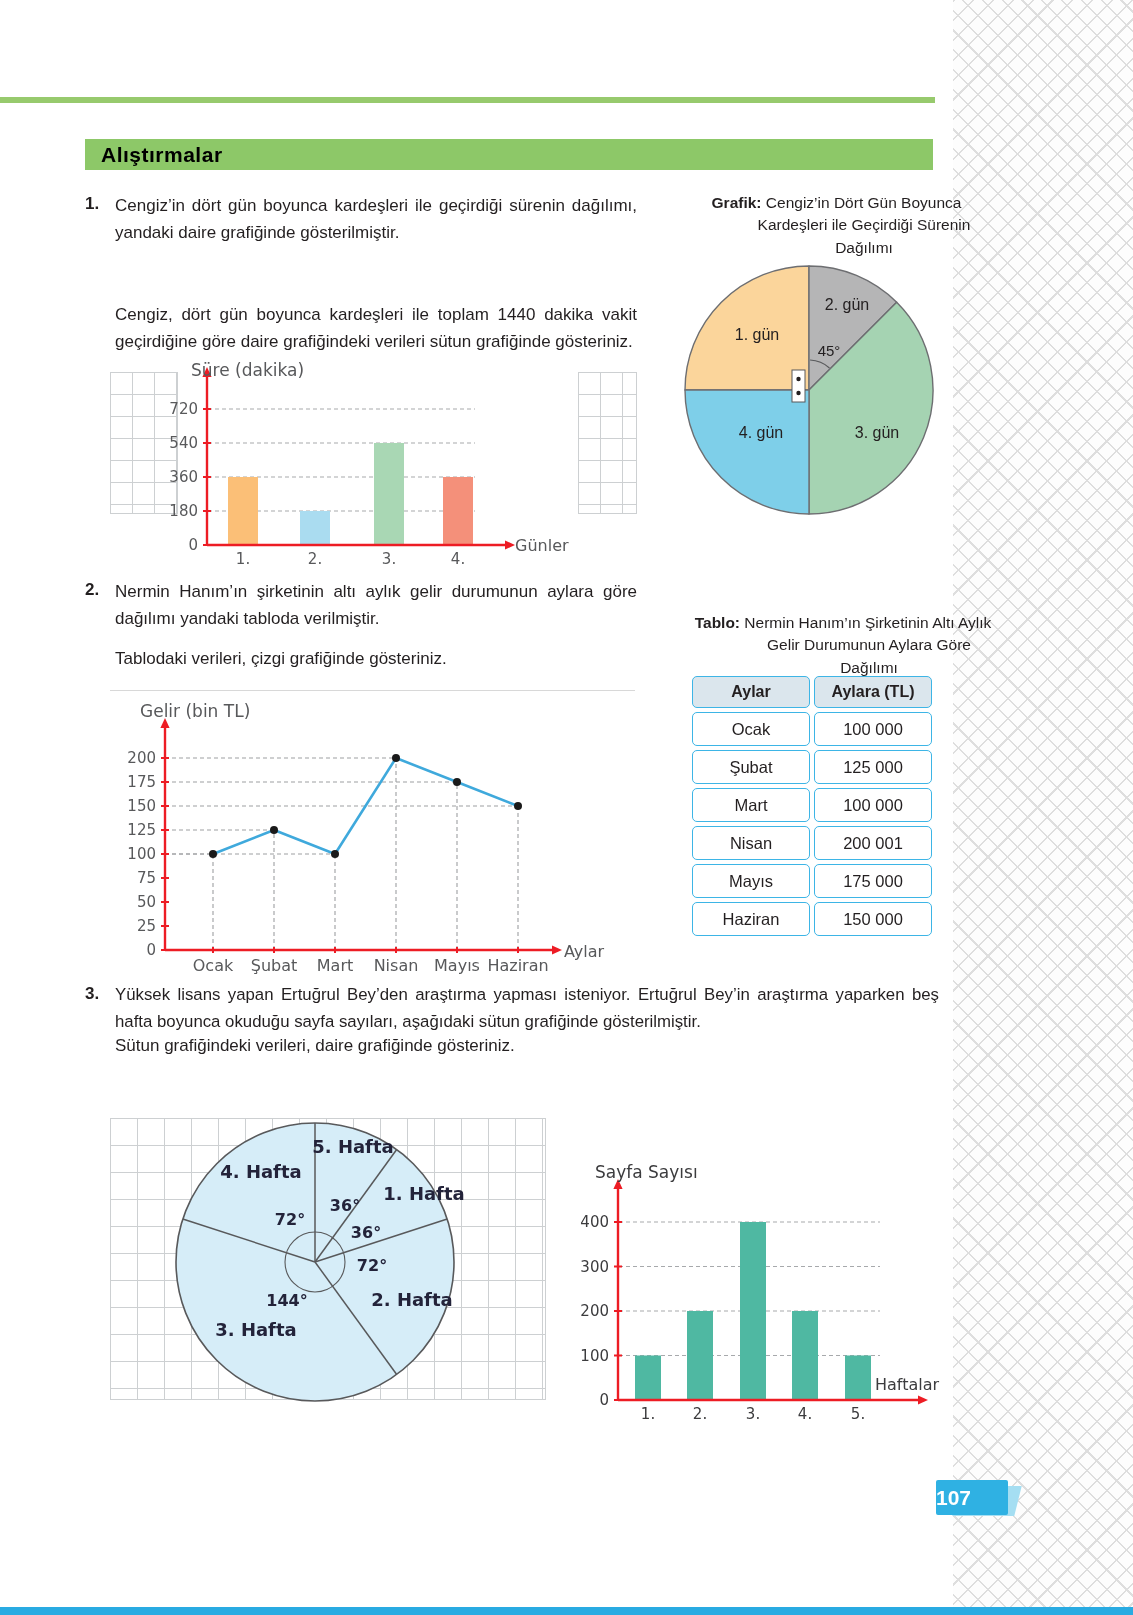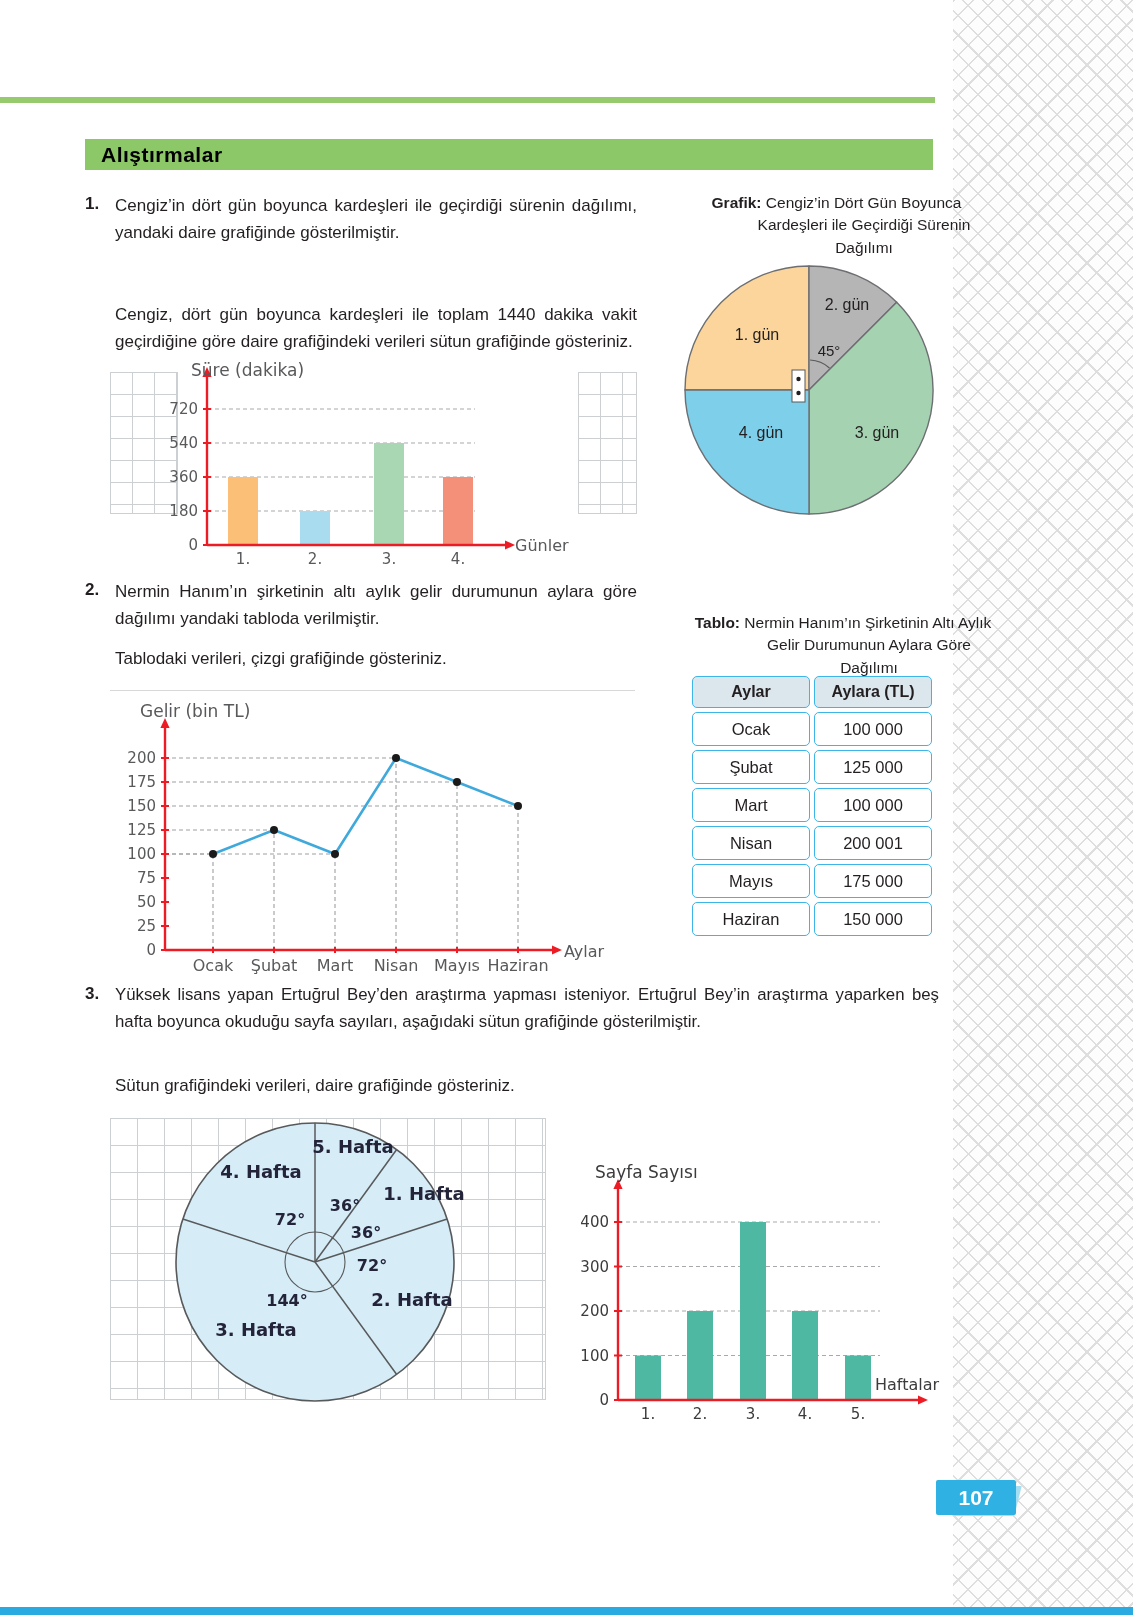--- a/index.html
+++ b/index.html
@@ -14,40 +14,40 @@
     color:#000000;font-size:21px;font-weight:bold;line-height:31px;padding-left:16px;
     box-sizing:border-box;letter-spacing:.5px;}
   .qnum{position:absolute;font-weight:bold;font-size:17px;}
   #q1{left:85px;top:194px;} #q2{left:85px;top:580px;} #q3{left:85px;top:984px;}
   .body{position:absolute;font-size:17px;line-height:1.6;text-align:justify;margin:0;}
   .ex1p1{left:115px;top:192px;width:522px;}
   .ex1p2{left:115px;top:257px;width:522px;margin-top:44px;}
   .ex2p1{left:115px;top:578px;width:522px;}
   .ex2p2{left:115px;top:645px;width:522px;}
   .ex3p1{left:115px;top:982px;width:824px;font-size:16.8px;}
-  .ex3p2{left:115px;top:1072px;width:440px;}
+  .ex3p2{left:115px;top:1032px;width:440px;}
   .caption{position:absolute;font-size:15.5px;line-height:1.45;text-align:center;}
   .caption b{font-weight:bold;}
   .grafik1{left:678px;top:192px;width:262px;padding-left:55px;text-indent:-55px;}
   .tablo-cap{left:688px;top:612px;width:258px;padding-left:52px;text-indent:-52px;}
   .grafik2{left:580px;top:1114px;width:348px;padding-left:58px;text-indent:-58px;}
   .data-table{position:absolute;left:688px;top:672px;border-collapse:separate;border-spacing:4px;}
   .data-table th,.data-table td{border:1.6px solid #3db5e6;border-radius:5px;text-align:center;
     width:116px;padding:0;}
   .data-table th{background:#dbe6ed;font-weight:bold;font-size:16px;height:30px;}
   .data-table td{background:#fff;font-size:16.5px;height:32px;}
   .gridbox{position:absolute;
     background-image:linear-gradient(#cdd0d2 1px,transparent 1px),
                      linear-gradient(90deg,#cdd0d2 1px,transparent 1px);
     border-right:1px solid #cdd0d2;border-bottom:1px solid #cdd0d2;}
   .thin-rule{position:absolute;left:110px;top:690px;width:525px;height:1px;background:#d8d8d8;}
   .pagenum-back{position:absolute;left:956px;top:1486px;width:62px;height:30px;background:#a5def2;
     transform:skewX(-14deg);}
-  .pagenum{position:absolute;left:936px;top:1480px;width:80px;height:35px;background:#2fb1e3;
-    color:#fff;font-size:21px;font-weight:bold;text-align:center;line-height:35px;border-radius:2px;}
+  .pagenum{position:absolute;left:936px;top:1480px;width:72px;height:35px;background:#2fb1e3;
+    color:#fff;font-size:21px;font-weight:bold;text-align:left;line-height:35px;border-radius:2px;}
   .bottom-bar{position:absolute;left:0;top:1607px;width:1133px;height:8px;background:#29abe2;}
 </style>
 </head>
 <body>
 
 <div class="page">
 
   <div class="pattern-strip"></div>
   <div class="top-rule"></div>
 

